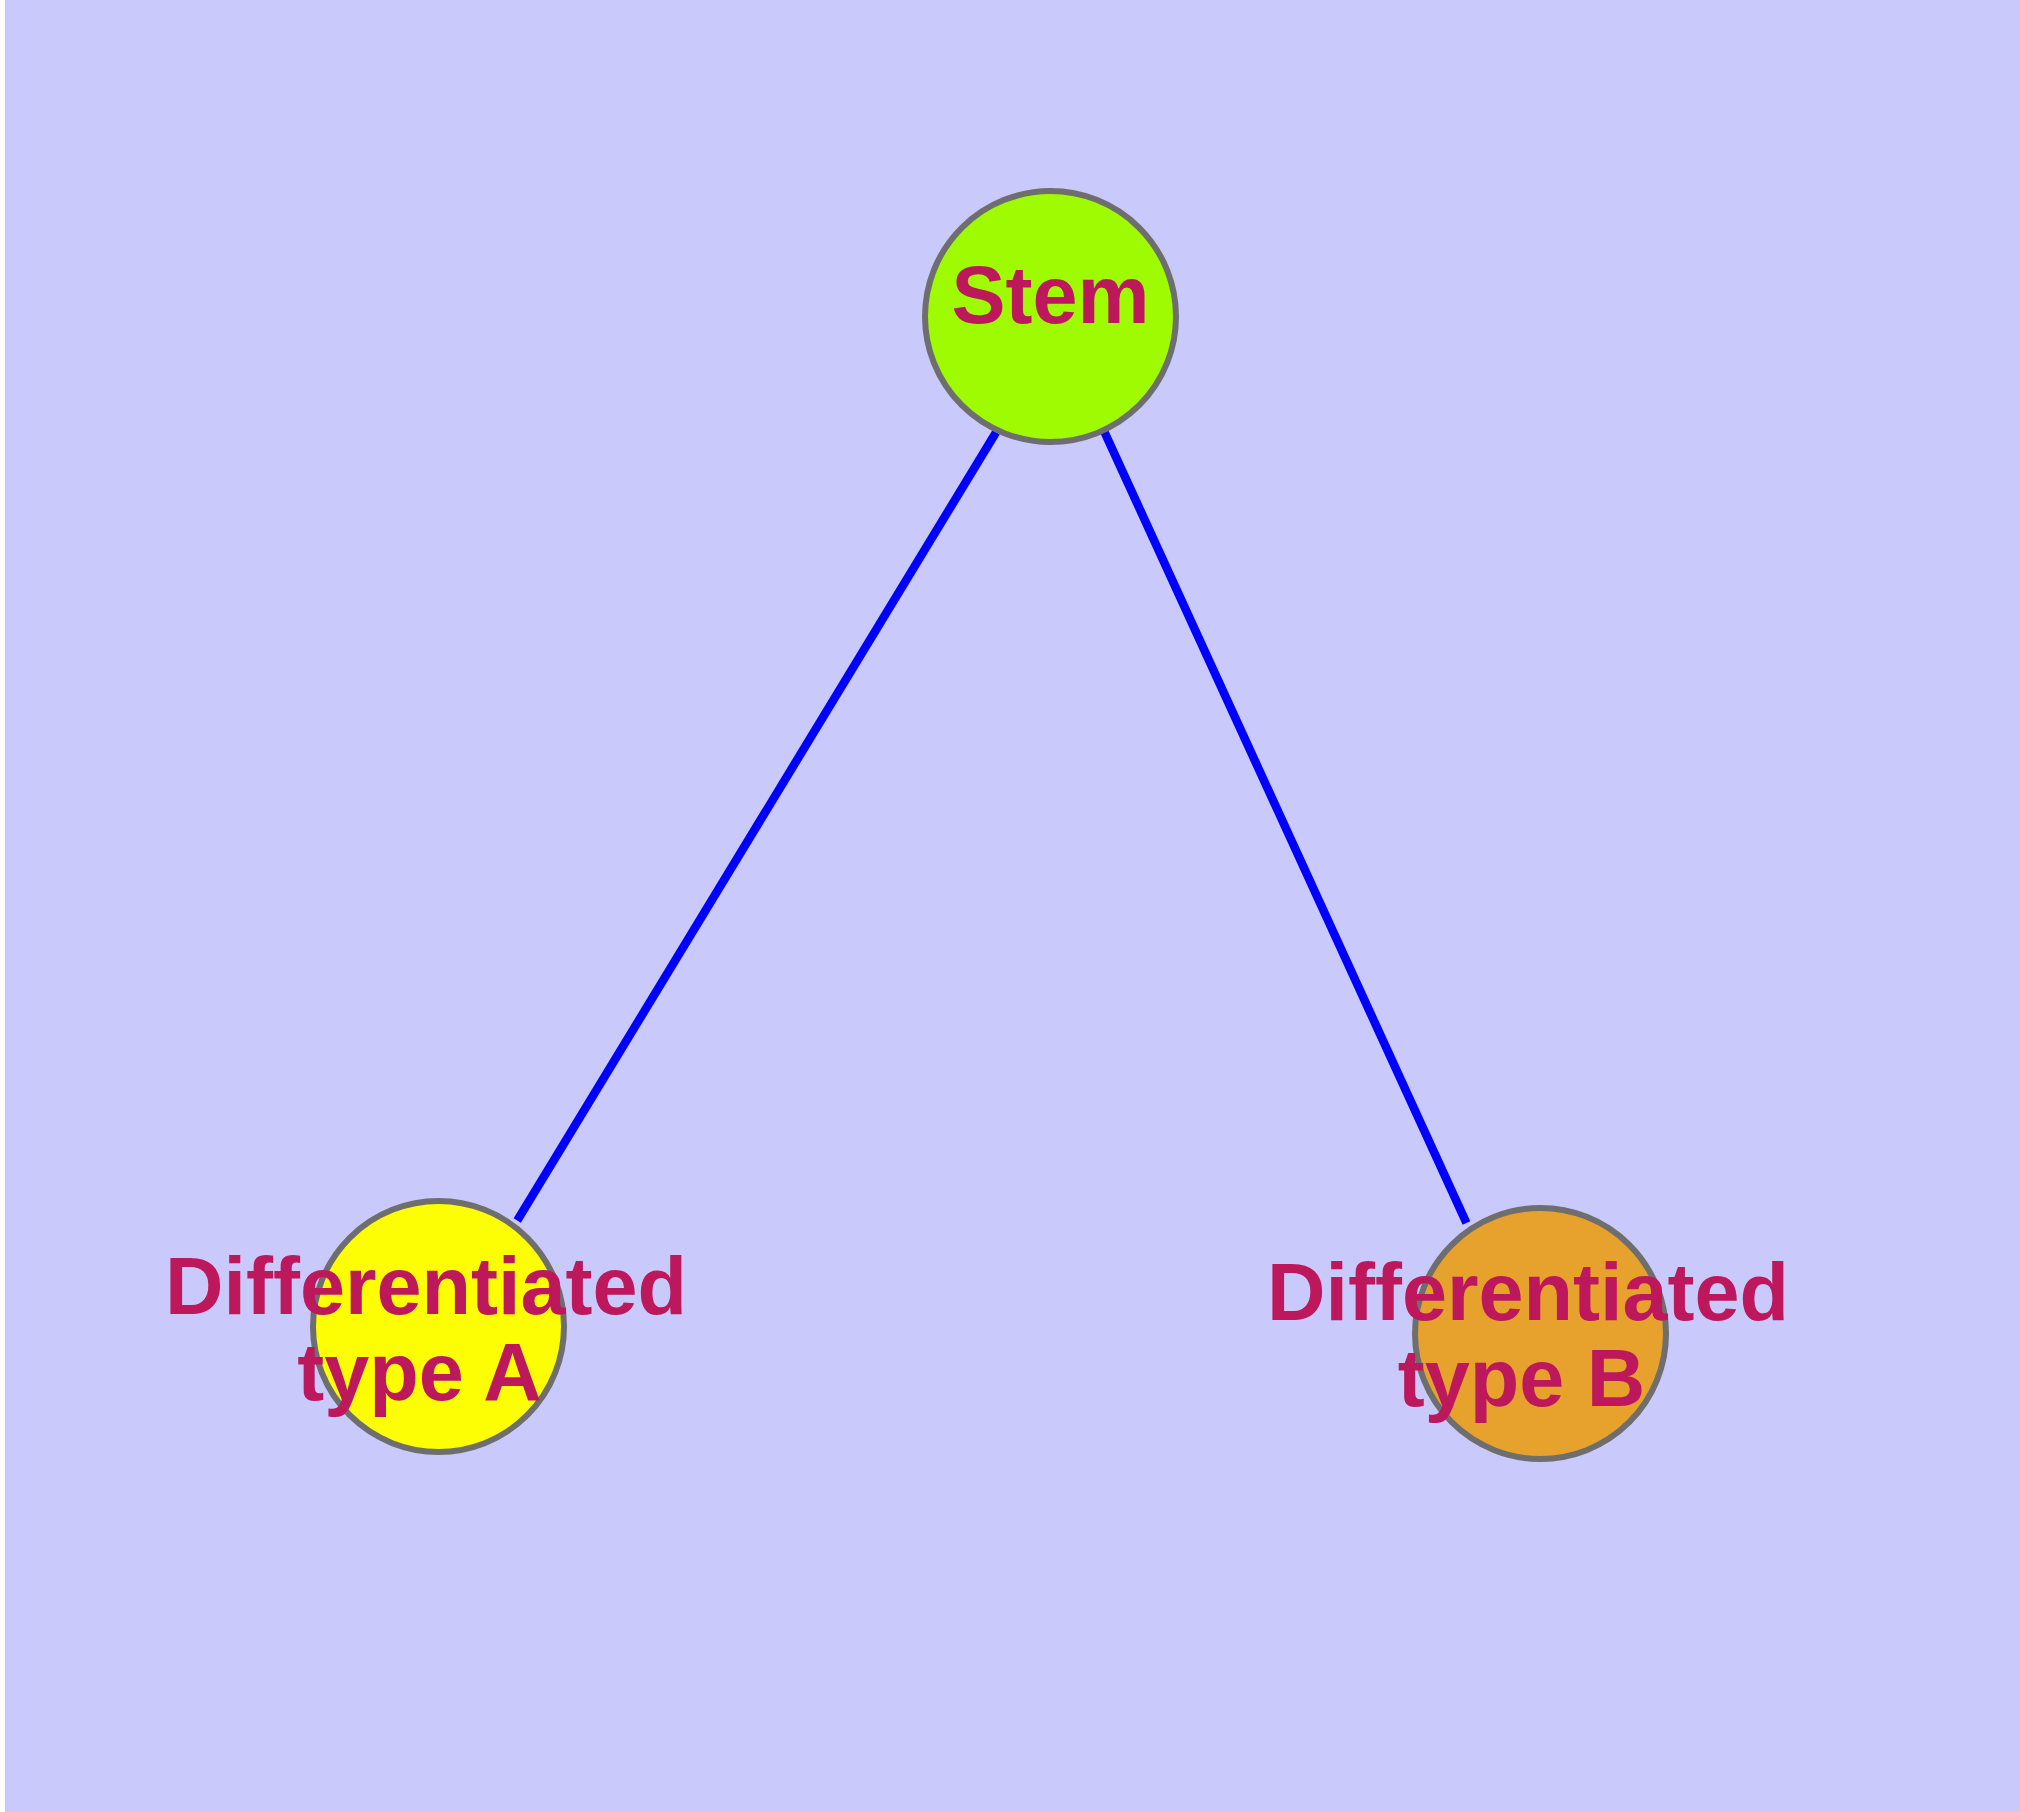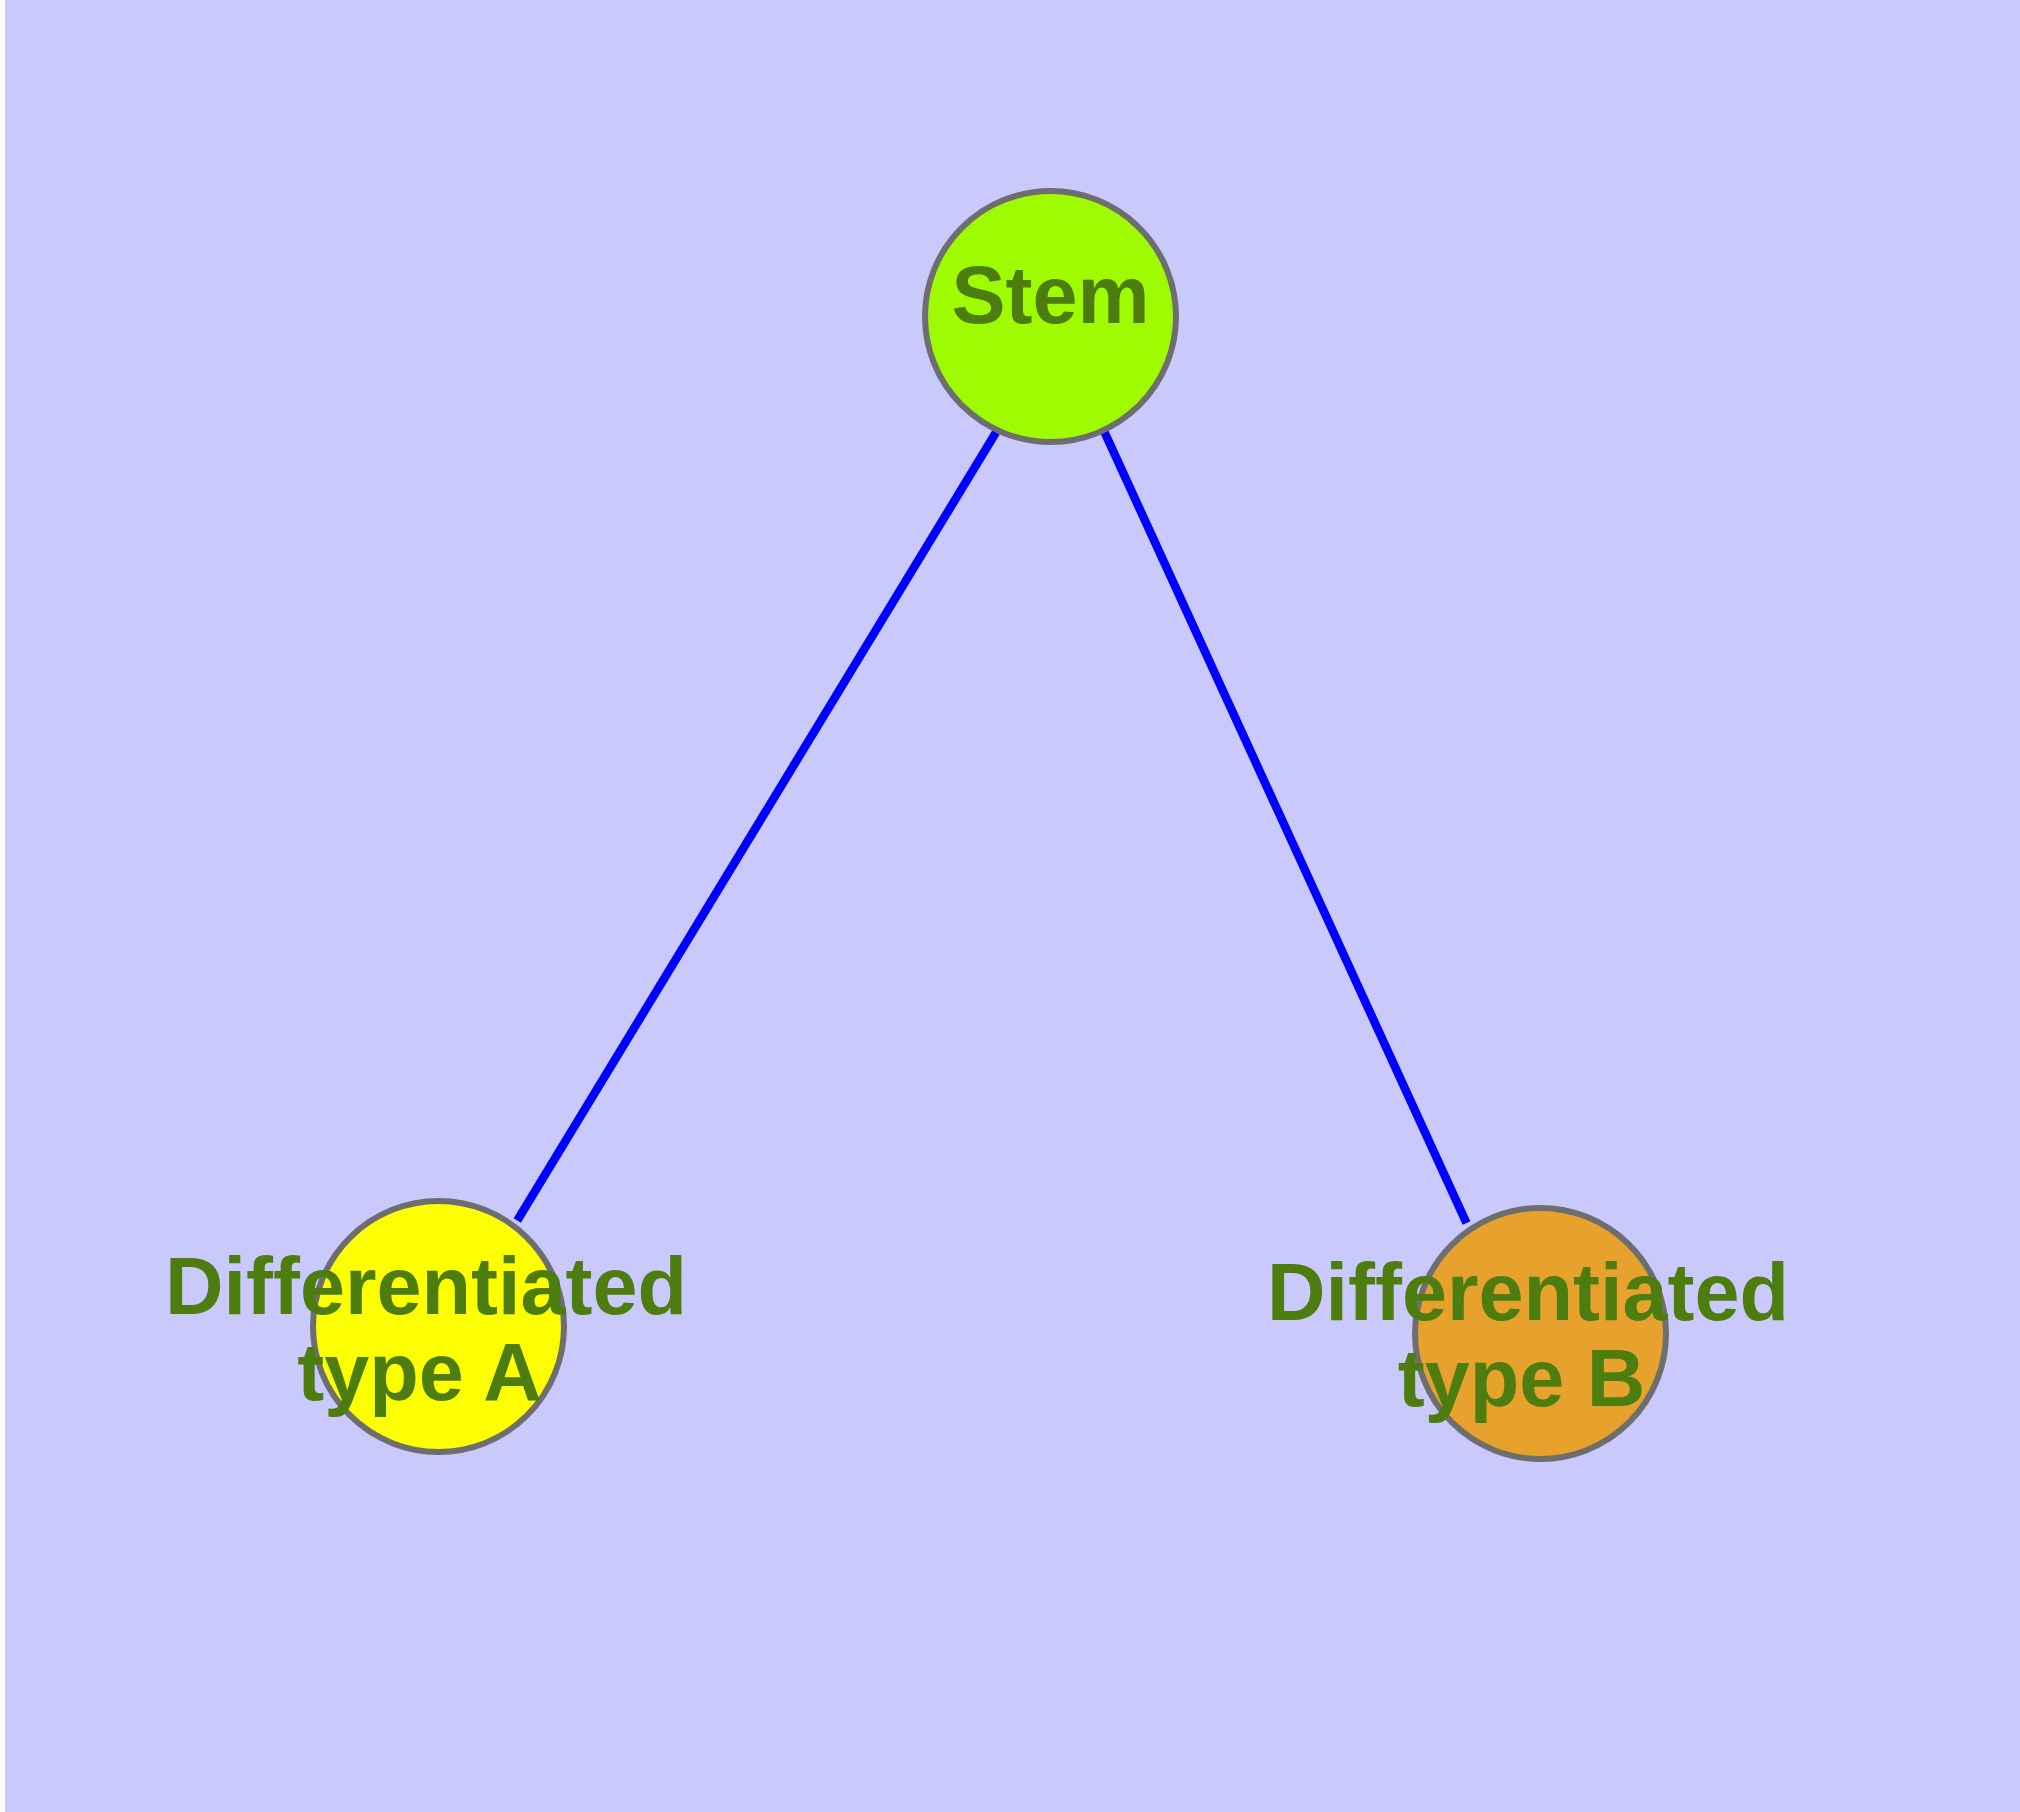--- a/index.html
+++ b/index.html
@@ -33,21 +33,21 @@
   .node {
     position: absolute;
     border-radius: 50%;
     border: 6px solid #6e6e6e;
     box-sizing: border-box;
   }
   .node-label {
     position: absolute;
     text-align: center;
     font-weight: bold;
-    color: #4d7c0f;
+    color: #be185d;
     line-height: 1.06;
     white-space: pre-line;
     pointer-events: none;
   }
   #node-stem {
     left: 922px;
     top: 188px;
     width: 257px;
     height: 257px;
     background: #9efb02;

